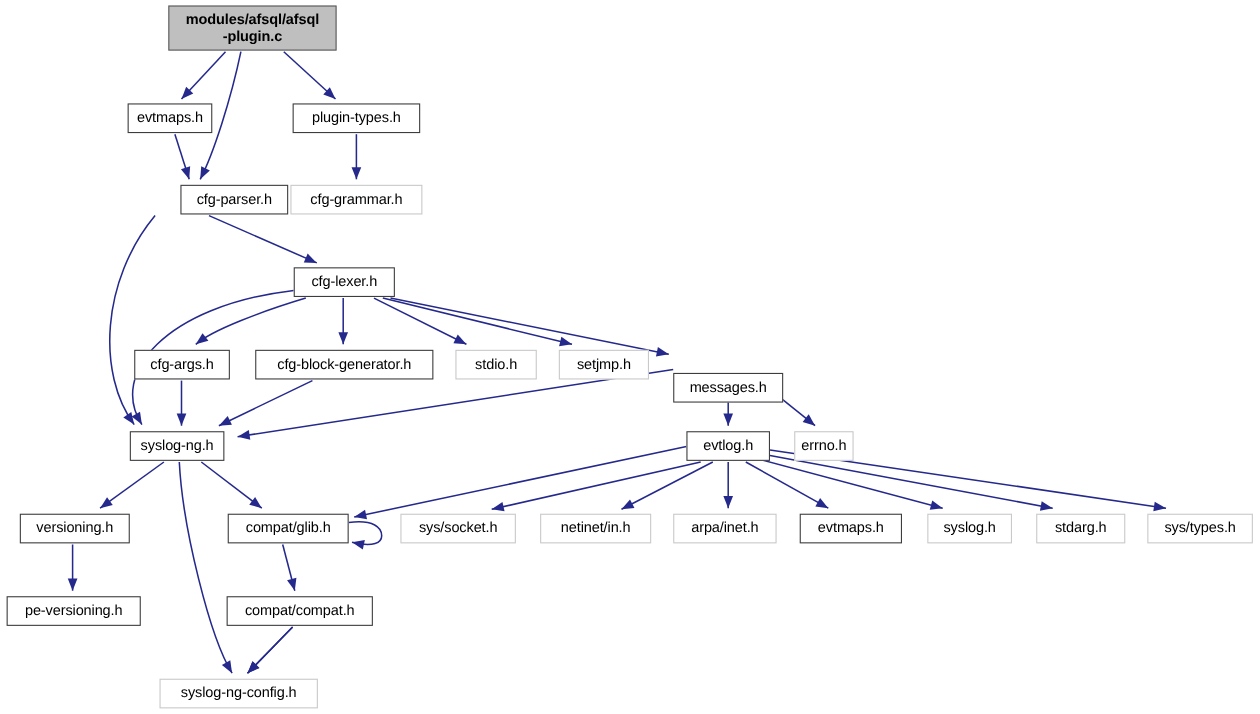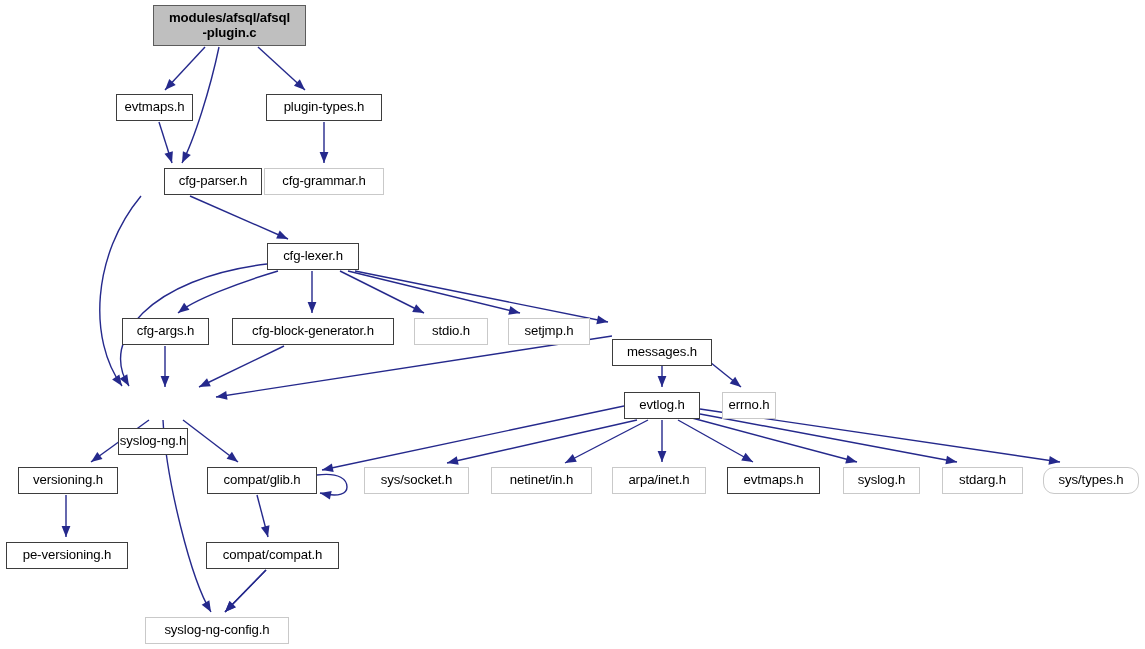--- a/index.html
+++ b/index.html
@@ -141,29 +141,29 @@
       <div class="node-box node-strong" style="left: 116px; top: 94px; width: 77px; height: 27px;">evtmaps.h</div>
       <div class="node-box node-strong" style="left: 266px; top: 94px; width: 116px; height: 27px;">plugin-types.h</div>
       <div class="node-box node-strong" style="left: 124px; top: 168px; width: 98px; height: 27px; margin-left: 40px;">cfg-parser.h</div>
       <div class="node-box node-light" style="left: 264px; top: 168px; width: 120px; height: 27px;">cfg-grammar.h</div>
       <div class="node-box node-strong" style="left: 267px; top: 243px; width: 92px; height: 27px;">cfg-lexer.h</div>
       <div class="node-box node-strong" style="left: 122px; top: 318px; width: 87px; height: 27px;">cfg-args.h</div>
       <div class="node-box node-strong" style="left: 232px; top: 318px; width: 162px; height: 27px;">cfg-block-generator.h</div>
       <div class="node-box node-light" style="left: 414px; top: 318px; width: 74px; height: 27px;">stdio.h</div>
       <div class="node-box node-light" style="left: 508px; top: 318px; width: 82px; height: 27px;">setjmp.h</div>
       <div class="node-box node-strong" style="left: 612px; top: 318px; width: 100px; height: 27px; margin-top: 21px;">messages.h</div>
-      <div class="node-box node-strong" style="left: 118px; top: 392px; width: 70px; height: 27px; margin-top: 36px;">syslog-ng.h</div>
+      <div class="node-box node-strong" style="left: 118px; top: 392px; width: 86px; height: 27px;">syslog-ng.h</div>
       <div class="node-box node-strong" style="left: 624px; top: 392px; width: 76px; height: 27px;">evtlog.h</div>
       <div class="node-box node-light" style="left: 722px; top: 392px; width: 54px; height: 27px;">errno.h</div>
       <div class="node-box node-strong" style="left: 18px; top: 467px; width: 100px; height: 27px;">versioning.h</div>
       <div class="node-box node-strong" style="left: 207px; top: 467px; width: 110px; height: 27px;">compat/glib.h</div>
       <div class="node-box node-light" style="left: 364px; top: 467px; width: 105px; height: 27px;">sys/socket.h</div>
       <div class="node-box node-light" style="left: 491px; top: 467px; width: 101px; height: 27px;">netinet/in.h</div>
       <div class="node-box node-light" style="left: 612px; top: 467px; width: 94px; height: 27px;">arpa/inet.h</div>
       <div class="node-box node-strong" style="left: 727px; top: 467px; width: 93px; height: 27px;">evtmaps.h</div>
       <div class="node-box node-light" style="left: 843px; top: 467px; width: 77px; height: 27px;">syslog.h</div>
       <div class="node-box node-light" style="left: 942px; top: 467px; width: 81px; height: 27px;">stdarg.h</div>
-      <div class="node-box node-light" style="left: 1043px; top: 467px; width: 96px; height: 27px; border-radius: 11px;">sys/types.h</div>
+      <div class="node-box node-light" style="left: 1043px; top: 467px; width: 96px; height: 27px;">sys/types.h</div>
       <div class="node-box node-strong" style="left: 6px; top: 542px; width: 122px; height: 27px;">pe-versioning.h</div>
       <div class="node-box node-strong" style="left: 206px; top: 542px; width: 133px; height: 27px;">compat/compat.h</div>
       <div class="node-box node-light" style="left: 145px; top: 617px; width: 144px; height: 27px;">syslog-ng-config.h</div>
     </div>
 </div>
 
 </body></html>

